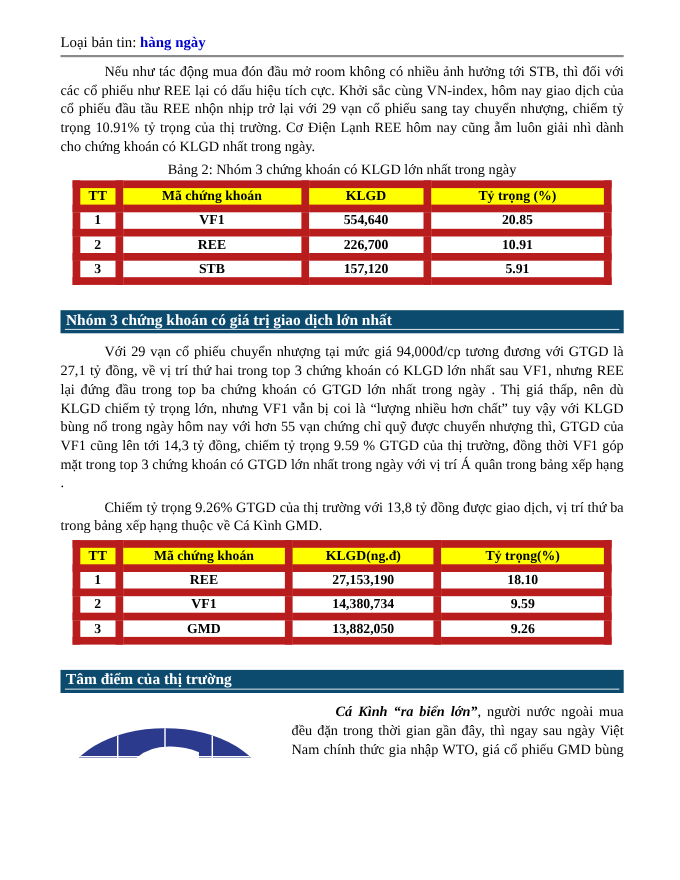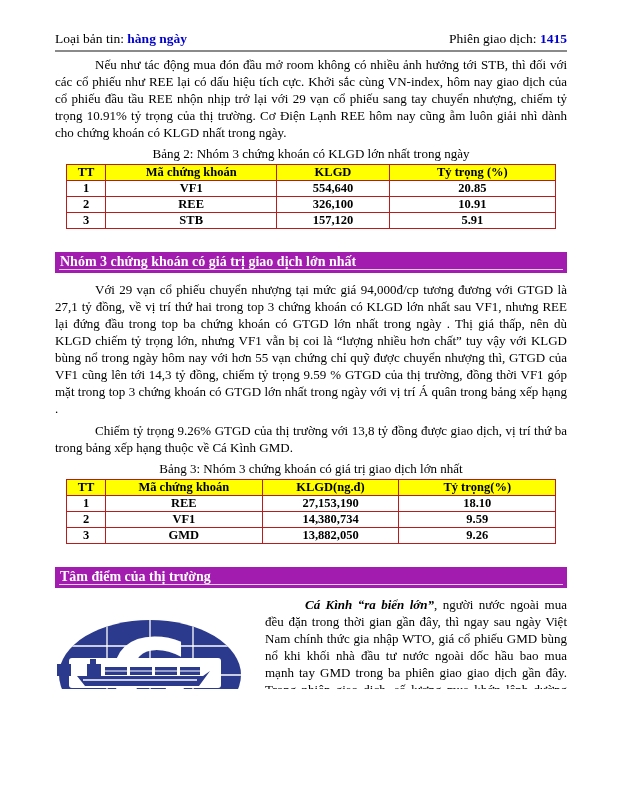--- a/index.html
+++ b/index.html
@@ -15,25 +15,25 @@
 
   
   p.body { font-size:13px; line-height:17px; text-align:justify; text-indent:40px; margin:0 0 5px 0;font-family:Liberation Serif, serif; }
 
   
   .tbl-caption { font-size:13px; text-align:center; margin:3px 0 2px 0; }
 
   
   table.data { width:490px; margin:0 auto 10px auto; border-collapse:collapse;
                font-size:12.5px; font-weight:bold; text-align:center; }
-  table.data th, table.data td { border:1px solid #b91c1c; padding:0 2px; height:15px; line-height:15px; }
+  table.data th, table.data td { border:7px solid #b91c1c; padding:0 2px; height:15px; line-height:15px; }
   table.data thead th { background:#FFFF00; }
 
   
-  .section-bar { position:relative; background:#a21caf; color:#fff; font-weight:bold;
+  .section-bar { position:relative; background:#0c4a6e; color:#fff; font-weight:bold;
                  font-size:14px; height:21px; line-height:20px; padding-left:5px; margin:23px 0 8px 0; }
   .section-bar::after { content:""; position:absolute; left:4px; right:4px; bottom:3px; height:1px;
                         background:rgba(255,255,255,0.8); }
 
   
   .logo-float { float:left; width:210px; height:160px; }
   .logo-float svg { display:block; margin:22px 0 0 2px; }
   .lead-bi { font-weight:bold; font-style:italic; }
 
   
@@ -51,24 +51,20 @@
   <div class="content">
 
     <div class="doc-header">
       <div>
         <div class="hdr-line">
           <span>Loại bản tin:</span>
           <span class="hdr-val">hàng ngày</span>
         </div>
       </div>
       <div>
-        <div class="hdr-line">
-          <span>Phiên giao dịch:</span>
-          <span class="hdr-val">1415</span>
-        </div>
       </div>
     </div>
 
     <p class="body">Nếu như tác động mua đón đầu mở room không có nhiều ảnh hưởng tới STB, thì đối với các cổ phiếu như REE lại có dấu hiệu tích cực. Khởi sắc cùng VN-index, hôm nay giao dịch của cổ phiếu đầu tầu REE nhộn nhịp trở lại với 29 vạn cổ phiếu sang tay chuyển nhượng, chiếm tỷ trọng 10.91% tỷ trọng của thị trường. Cơ Điện Lạnh REE hôm nay cũng ẵm luôn giải nhì dành cho chứng khoán có KLGD nhất trong ngày.</p>
 
     <div class="tbl-caption">Bảng 2:  Nhóm 3 chứng khoán có KLGD lớn nhất trong ngày</div>
     <table class="data">
       <colgroup>
           <col style="width:8%">
           <col style="width:35%">
@@ -86,39 +82,38 @@
       <tbody>
         <tr>
           <td>1</td>
           <td>VF1</td>
           <td>554,640</td>
           <td>20.85</td>
         </tr>
         <tr>
           <td>2</td>
           <td>REE</td>
-          <td>326,100</td>
+          <td>226,700</td>
           <td>10.91</td>
         </tr>
         <tr>
           <td>3</td>
           <td>STB</td>
           <td>157,120</td>
           <td>5.91</td>
         </tr>
       </tbody>
     </table>
 
     <div class="section-bar">
       <span>Nhóm 3 chứng khoán có giá trị giao dịch lớn nhất</span>
     </div>
     <p class="body">Với 29 vạn cổ phiếu chuyển nhượng tại mức giá 94,000đ/cp tương đương với GTGD là 27,1 tỷ đồng, về vị trí thứ hai trong top 3 chứng khoán có KLGD lớn nhất sau VF1, nhưng REE lại đứng đầu trong top ba chứng khoán có GTGD lớn nhất trong ngày . Thị giá thấp, nên dù KLGD chiếm tỷ trọng lớn, nhưng VF1 vẫn bị coi là “lượng nhiều hơn chất” tuy vậy với KLGD bùng nổ trong ngày hôm nay với hơn 55 vạn chứng chỉ quỹ được chuyển nhượng thì,  GTGD của VF1 cũng lên tới 14,3 tỷ đồng, chiếm tỷ trọng 9.59 % GTGD của thị trường, đồng thời VF1 góp mặt trong top 3 chứng khoán có GTGD lớn nhất trong ngày với vị trí Á quân trong bảng xếp hạng .</p>
     <p class="body">Chiếm tỷ trọng 9.26% GTGD của thị trường với 13,8 tỷ đồng được giao dịch, vị trí thứ ba trong bảng xếp hạng thuộc về Cá Kình GMD.</p>
 
-    <div class="tbl-caption">Bảng 3: Nhóm 3 chứng khoán có giá trị giao dịch lớn nhất</div>
     <table class="data">
       <colgroup>
           <col style="width:8%">
           <col style="width:32%">
           <col style="width:28%">
           <col style="width:32%">
         </colgroup>
       <thead>
         <tr>
           <th>TT</th>

